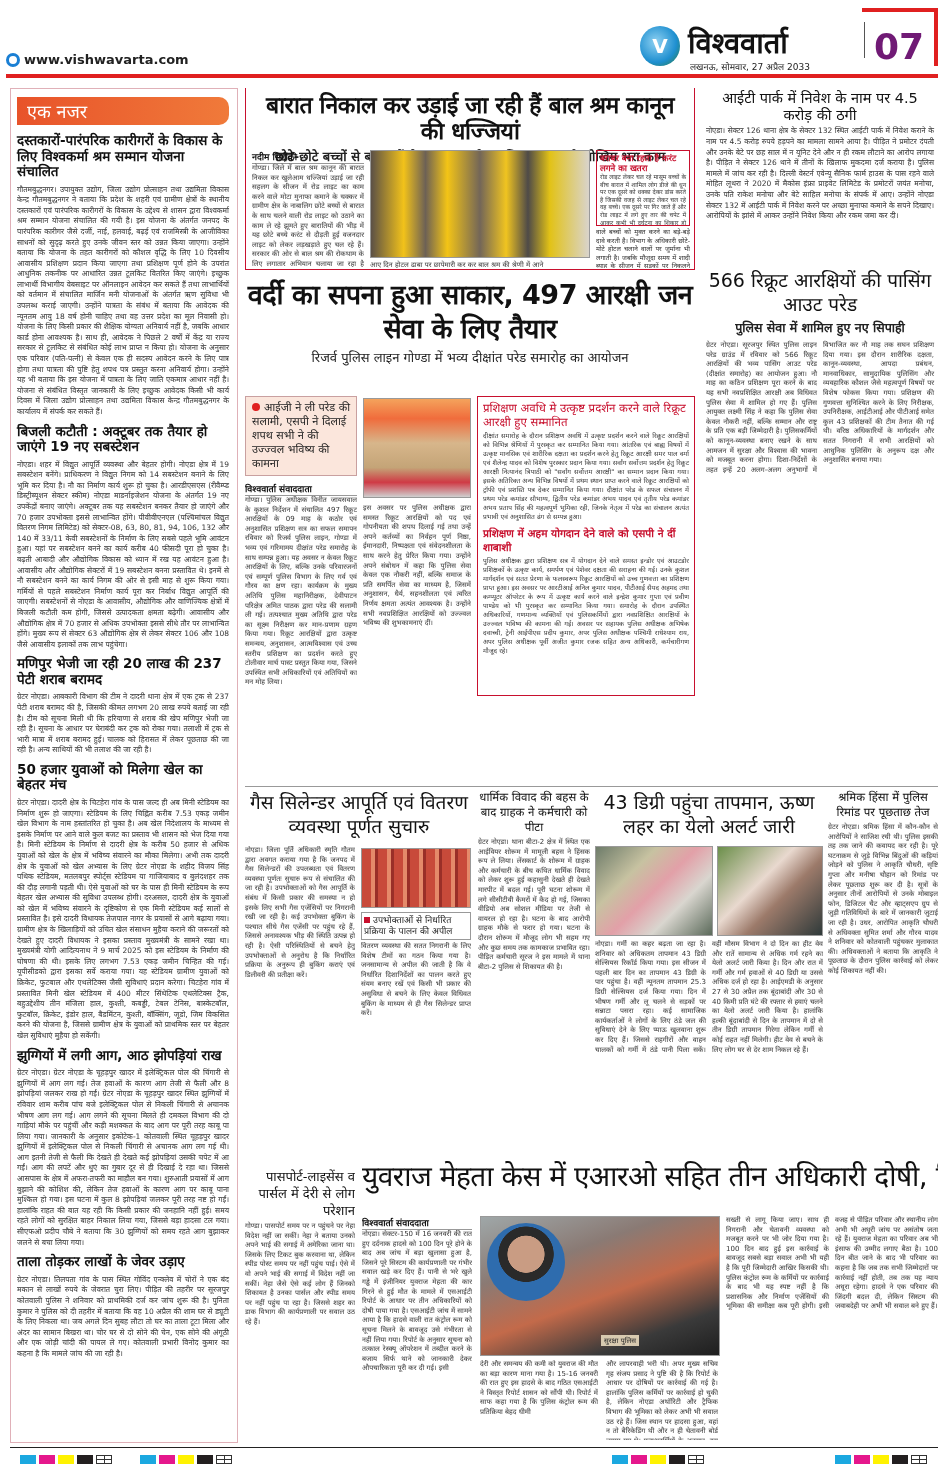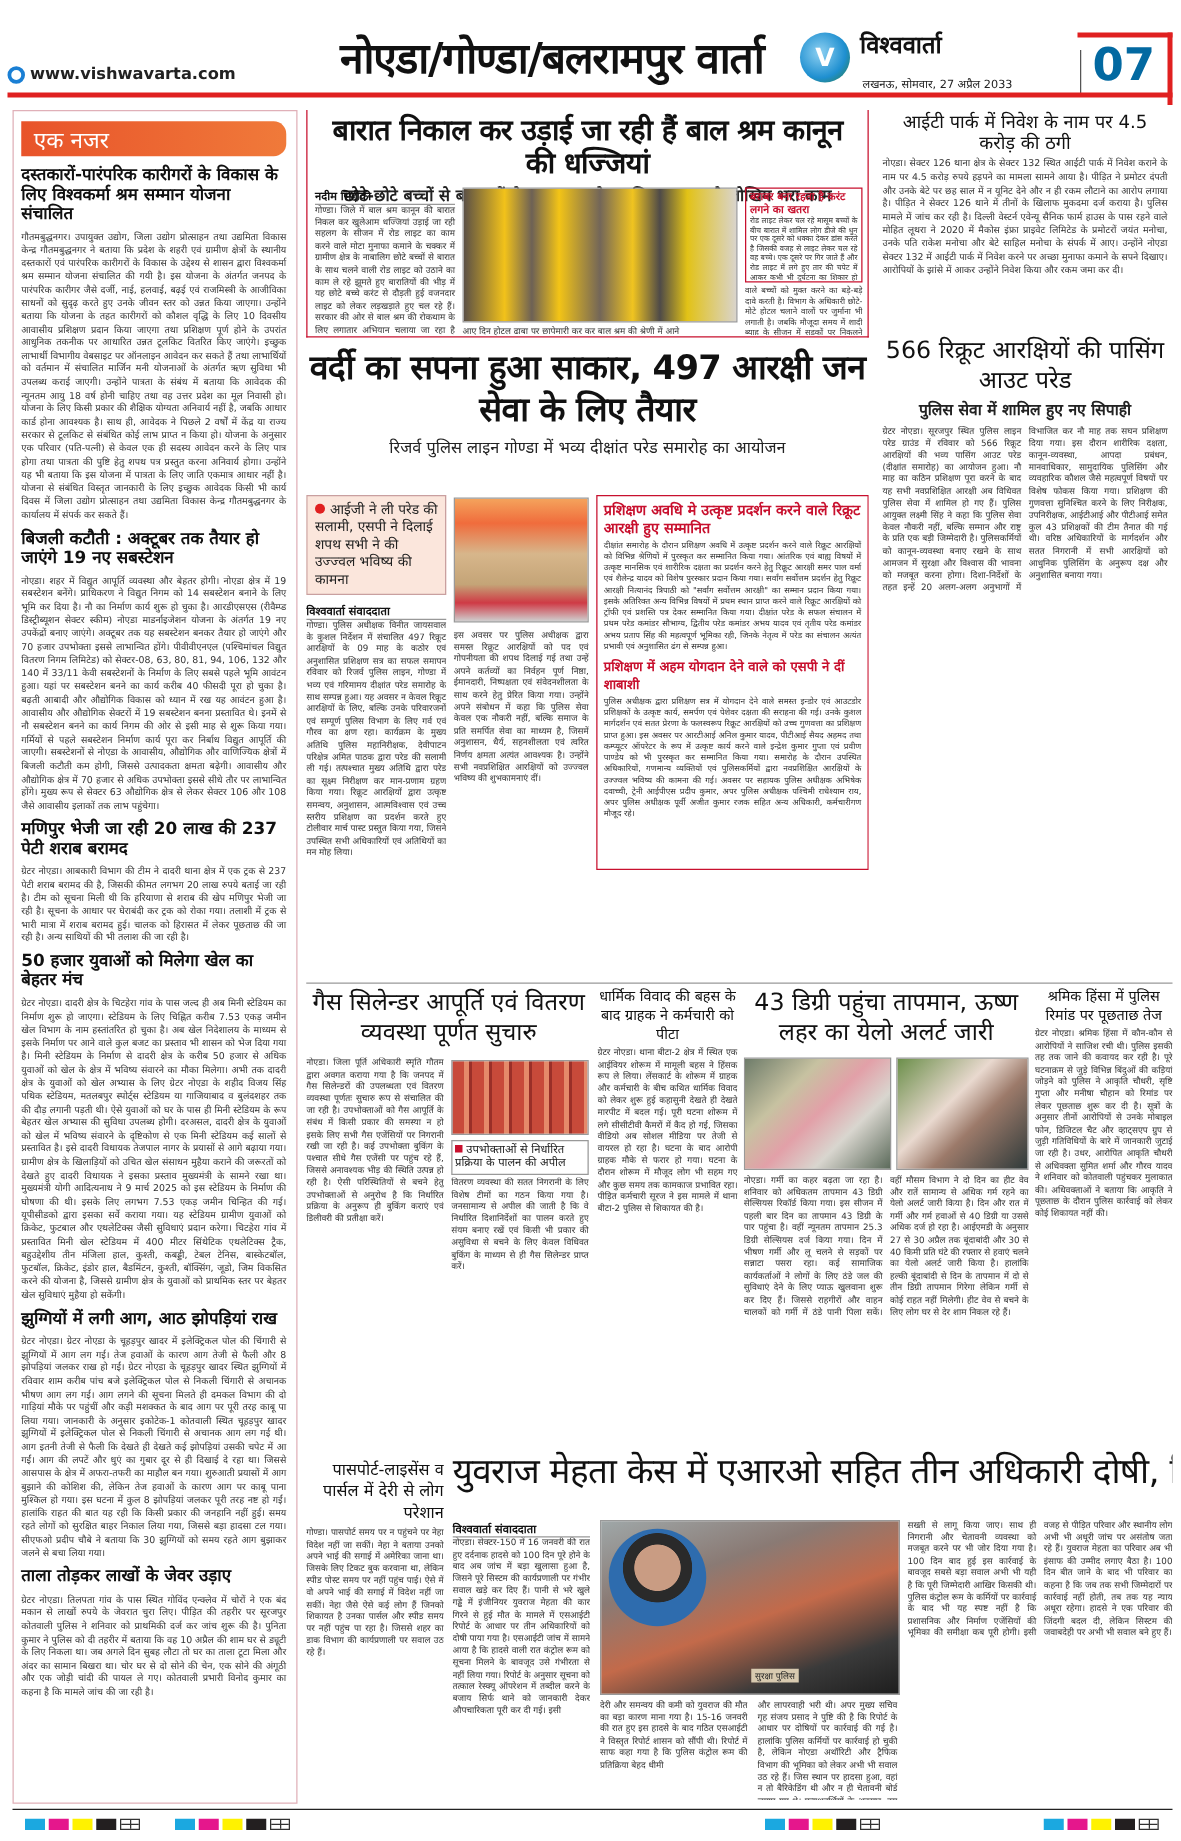--- a/index.html
+++ b/index.html
@@ -2,23 +2,23 @@
 <html><head>
 <meta charset="utf-8">
 <style>
 *{box-sizing:border-box;margin:0;padding:0}
 body{width:945px;height:1473px;background:#fff;font-family:"DejaVu Sans","Liberation Sans",sans-serif;color:#222;overflow:hidden;position:relative}
 .masthead{position:absolute;left:0;top:0;width:945px;height:80px}
 .site{position:absolute;left:6px;top:52px;font-size:13px;font-weight:bold;color:#222;display:flex;align-items:center;gap:4px}
 .ie{width:14px;height:14px;border-radius:50%;border:3px solid #1a7fd4;display:inline-block}
 .page-title{position:absolute;left:272px;top:22px;font-size:34px;font-weight:bold;letter-spacing:-1px;color:#111}
 .logo{position:absolute;left:640px;top:26px;width:40px;height:40px;border-radius:50%;background:radial-gradient(circle at 40% 40%,#8fd1f2,#1e8fd0 60%,#2f7a2f);display:flex;align-items:center;justify-content:center;color:#fff;font-weight:bold;font-size:20px}
-.brand{position:absolute;left:688px;top:22px;font-size:19px;font-weight:bold;color:#111}
+.brand{position:absolute;left:688px;top:22px;font-size:29px;font-weight:bold;color:#111}
 .dateline{position:absolute;left:690px;top:60px;font-size:9px;color:#222}
-.pgno{position:absolute;left:862px;top:26px;width:76px;height:58px;border-top:4px solid #e02020;border-right:4px solid #e02020;font-size:36px;font-weight:bold;padding-left:12px;padding-top:2px;color:#0369a1}
+.pgno{position:absolute;left:862px;top:8px;width:76px;height:58px;border-top:4px solid #e02020;border-right:4px solid #e02020;font-size:36px;font-weight:bold;padding-left:12px;padding-top:14px;color:#701a75}
 .pgno:before{content:"";position:absolute;left:2px;top:10px;width:1px;height:36px;background:#555}
 .redbar{position:absolute;left:6px;top:74px;width:932px;height:4px;background:#e02020}
 .col{position:absolute;overflow:hidden}
 .box{border:1.5px solid #d9a0a8}
 .redbox{border:1.5px solid #c8102e}
 p.t{font-size:7.5px;line-height:10.6px;text-align:justify;color:#333}
 h2{font-weight:bold;color:#111;line-height:1.15}
 .ekn{background:linear-gradient(90deg,#e8532a,#f07a3a);color:#fff;font-size:18px;font-weight:normal;padding:2px 10px;border-radius:0 10px 10px 0;margin:8px 0 8px 0}
 .red{color:#c8102e}
 .photo{position:absolute;border:1px solid #999;overflow:hidden}
@@ -31,21 +31,20 @@
 .grid-ic{border:1px solid #333;background:linear-gradient(#333,#333) center/100% 1px no-repeat,linear-gradient(#333,#333) center/1px 100% no-repeat}
 </style>
 </head>
 <body>
 
 <div class="masthead">
   <div class="site">
     <span class="ie"></span>
     <span>www.vishwavarta.com</span>
   </div>
-  <div class="page-title">नोएडा/गोण्डा/बलरामपुर वार्ता</div>
   <div class="logo">V</div>
   <div class="brand">विश्ववार्ता</div>
   <div class="dateline">लखनऊ, सोमवार, 27 अप्रैल 2033</div>
   <div class="pgno">07</div>
   <div class="redbar"></div>
 </div>
 
 <div class="col box" style="left:10px;top:88px;width:228px;height:1355px;padding:0 8px 0 6px;border-color:#e0b0b8">
   <div class="ekn">एक नजर</div>
   <div>
@@ -103,21 +102,21 @@
   <div style="position:absolute;left:0;top:118px;width:112px">
     <div class="bullet"><span class="dot"></span><span>आईजी ने ली परेड की सलामी, एसपी ने दिलाई शपथ सभी ने की उज्ज्वल भविष्य की कामना</span></div>
     <div class="cap" style="border-bottom:1px solid #999;margin-top:6px">विश्ववार्ता संवाददाता</div>
     <p class="t" style="font-size:7px;line-height:9.6px;height:335px;overflow:hidden">गोण्डा। पुलिस अधीक्षक विनीत जायसवाल के कुशल निर्देशन में संचालित 497 रिक्रूट आरक्षियों के 09 माह के कठोर एवं अनुशासित प्रशिक्षण सत्र का सफल समापन रविवार को रिजर्व पुलिस लाइन, गोण्डा में भव्य एवं गरिमामय दीक्षांत परेड समारोह के साथ सम्पन्न हुआ। यह अवसर न केवल रिक्रूट आरक्षियों के लिए, बल्कि उनके परिवारजनों एवं सम्पूर्ण पुलिस विभाग के लिए गर्व एवं गौरव का क्षण रहा। कार्यक्रम के मुख्य अतिथि पुलिस महानिरीक्षक, देवीपाटन परिक्षेत्र अमित पाठक द्वारा परेड की सलामी ली गई। तत्पश्चात मुख्य अतिथि द्वारा परेड का सूक्ष्म निरीक्षण कर मान-प्रणाम ग्रहण किया गया। रिक्रूट आरक्षियों द्वारा उत्कृष्ट समन्वय, अनुशासन, आत्मविश्वास एवं उच्च स्तरीय प्रशिक्षण का प्रदर्शन करते हुए टोलीवार मार्च पास्ट प्रस्तुत किया गया, जिसने उपस्थित सभी अधिकारियों एवं अतिथियों का मन मोह लिया।</p>
   </div>
   <div class="photo" style="left:118px;top:120px;width:108px;height:100px;background:linear-gradient(180deg,#f4a35c 0%,#f06c3c 20%,#d7b68b 45%,#c4a477 70%,#cf3a45 85%,#cfcfcf 100%)"></div>
   <div style="position:absolute;left:118px;top:226px;width:108px;height:270px;overflow:hidden">
     <p class="t" style="font-size:7px;line-height:9.6px">इस अवसर पर पुलिस अधीक्षक द्वारा समस्त रिक्रूट आरक्षियों को पद एवं गोपनीयता की शपथ दिलाई गई तथा उन्हें अपने कर्तव्यों का निर्वहन पूर्ण निष्ठा, ईमानदारी, निष्पक्षता एवं संवेदनशीलता के साथ करने हेतु प्रेरित किया गया। उन्होंने अपने संबोधन में कहा कि पुलिस सेवा केवल एक नौकरी नहीं, बल्कि समाज के प्रति समर्पित सेवा का माध्यम है, जिसमें अनुशासन, धैर्य, सहनशीलता एवं त्वरित निर्णय क्षमता अत्यंत आवश्यक है। उन्होंने सभी नवप्रशिक्षित आरक्षियों को उज्ज्वल भविष्य की शुभकामनाएं दीं।</p>
   </div>
   <div class="redbox" style="position:absolute;left:232px;top:118px;width:218px;height:300px;padding:4px 5px;overflow:hidden">
-    <div class="red" style="font-size:11.5px;font-weight:bold;line-height:14px">प्रशिक्षण अवधि मे उत्कृष्ट प्रदर्शन करने वाले रिक्रूट आरक्षी हुए सम्मानित</div>
+    <div class="red" style="font-size:11.5px;font-weight:normal;line-height:14px">प्रशिक्षण अवधि मे उत्कृष्ट प्रदर्शन करने वाले रिक्रूट आरक्षी हुए सम्मानित</div>
     <p class="t" style="font-size:6.6px;line-height:9px;margin-top:3px">दीक्षांत समारोह के दौरान प्रशिक्षण अवधि में उत्कृष्ट प्रदर्शन करने वाले रिक्रूट आरक्षियों को विभिन्न श्रेणियों में पुरस्कृत कर सम्मानित किया गया। आंतरिक एवं बाह्य विषयों में उत्कृष्ट मानसिक एवं शारीरिक दक्षता का प्रदर्शन करने हेतु रिक्रूट आरक्षी समर पाल वर्मा एवं शैलेन्द्र यादव को विशेष पुरस्कार प्रदान किया गया। सर्वांग सर्वोत्तम प्रदर्शन हेतु रिक्रूट आरक्षी नित्यानंद त्रिपाठी को "सर्वांग सर्वोत्तम आरक्षी" का सम्मान प्रदान किया गया। इसके अतिरिक्त अन्य विभिन्न विषयों में प्रथम स्थान प्राप्त करने वाले रिक्रूट आरक्षियों को ट्रॉफी एवं प्रशस्ति पत्र देकर सम्मानित किया गया। दीक्षांत परेड के सफल संचालन में प्रथम परेड कमांडर सौभाग्य, द्वितीय परेड कमांडर अभय यादव एवं तृतीय परेड कमांडर अभय प्रताप सिंह की महत्वपूर्ण भूमिका रही, जिनके नेतृत्व में परेड का संचालन अत्यंत प्रभावी एवं अनुशासित ढंग से सम्पन्न हुआ।</p>
     <div class="red" style="font-size:10.5px;font-weight:bold;margin-top:4px">प्रशिक्षण में अहम योगदान देने वाले को एसपी ने दीं शाबाशी</div>
     <p class="t" style="font-size:6.6px;line-height:9px;margin-top:3px">पुलिस अधीक्षक द्वारा प्रशिक्षण सत्र में योगदान देने वाले समस्त इन्डोर एवं आउटडोर प्रशिक्षकों के उत्कृष्ट कार्य, समर्पण एवं पेशेवर दक्षता की सराहना की गई। उनके कुशल मार्गदर्शन एवं सतत प्रेरणा के फलस्वरूप रिक्रूट आरक्षियों को उच्च गुणवत्ता का प्रशिक्षण प्राप्त हुआ। इस अवसर पर आरटीआई अनिल कुमार यादव, पीटीआई सैयद अहमद तथा कम्प्यूटर ऑपरेटर के रूप में उत्कृष्ट कार्य करने वाले इन्द्रेश कुमार गुप्ता एवं प्रवीण पाण्डेय को भी पुरस्कृत कर सम्मानित किया गया। समारोह के दौरान उपस्थित अधिकारियों, गणमान्य व्यक्तियों एवं पुलिसकर्मियों द्वारा नवप्रशिक्षित आरक्षियों के उज्ज्वल भविष्य की कामना की गई। अवसर पर सहायक पुलिस अधीक्षक अभिषेक दवाच्ची, ट्रेनी आईपीएस प्रदीप कुमार, अपर पुलिस अधीक्षक पश्चिमी राधेश्याम राय, अपर पुलिस अधीक्षक पूर्वी अजीत कुमार रजक सहित अन्य अधिकारी, कर्मचारीगण मौजूद रहे।</p>
   </div>
 </div>
 
 <div class="col" style="left:702px;top:268px;width:236px;height:515px;padding:0 4px">
   <h2 style="font-size:19px;text-align:center;font-weight:normal;line-height:24px">566 रिक्रूट आरक्षियों की पासिंग आउट परेड</h2>
   <div style="font-size:12.5px;text-align:center;font-weight:bold;margin:3px 0 5px">पुलिस सेवा में शामिल हुए नए सिपाही</div>
   <p class="t" style="column-count:2;column-gap:6px;font-size:7px;line-height:9.6px">ग्रेटर नोएडा। सूरजपुर स्थित पुलिस लाइन परेड ग्राउंड में रविवार को 566 रिक्रूट आरक्षियों की भव्य पासिंग आउट परेड (दीक्षांत समारोह) का आयोजन हुआ। नौ माह का कठिन प्रशिक्षण पूरा करने के बाद यह सभी नवप्रशिक्षित आरक्षी अब विधिवत पुलिस सेवा में शामिल हो गए हैं। पुलिस आयुक्त लक्ष्मी सिंह ने कहा कि पुलिस सेवा केवल नौकरी नहीं, बल्कि सम्मान और राष्ट्र के प्रति एक बड़ी जिम्मेदारी है। पुलिसकर्मियों को कानून-व्यवस्था बनाए रखने के साथ आमजन में सुरक्षा और विश्वास की भावना को मजबूत करना होगा। दिशा-निर्देशों के तहत इन्हें 20 अलग-अलग अनुभागों में विभाजित कर नौ माह तक सघन प्रशिक्षण दिया गया। इस दौरान शारीरिक दक्षता, कानून-व्यवस्था, आपदा प्रबंधन, मानवाधिकार, सामुदायिक पुलिसिंग और व्यवहारिक कौशल जैसे महत्वपूर्ण विषयों पर विशेष फोकस किया गया। प्रशिक्षण की गुणवत्ता सुनिश्चित करने के लिए निरीक्षक, उपनिरीक्षक, आईटीआई और पीटीआई समेत कुल 43 प्रशिक्षकों की टीम तैनात की गई थी। वरिष्ठ अधिकारियों के मार्गदर्शन और सतत निगरानी में सभी आरक्षियों को आधुनिक पुलिसिंग के अनुरूप दक्ष और अनुशासित बनाया गया।</p>

